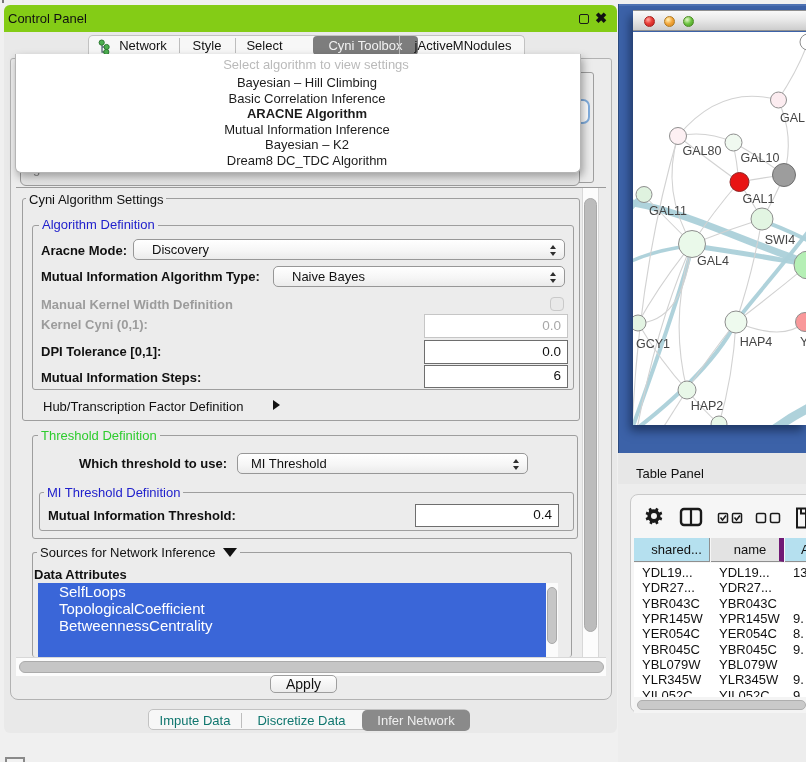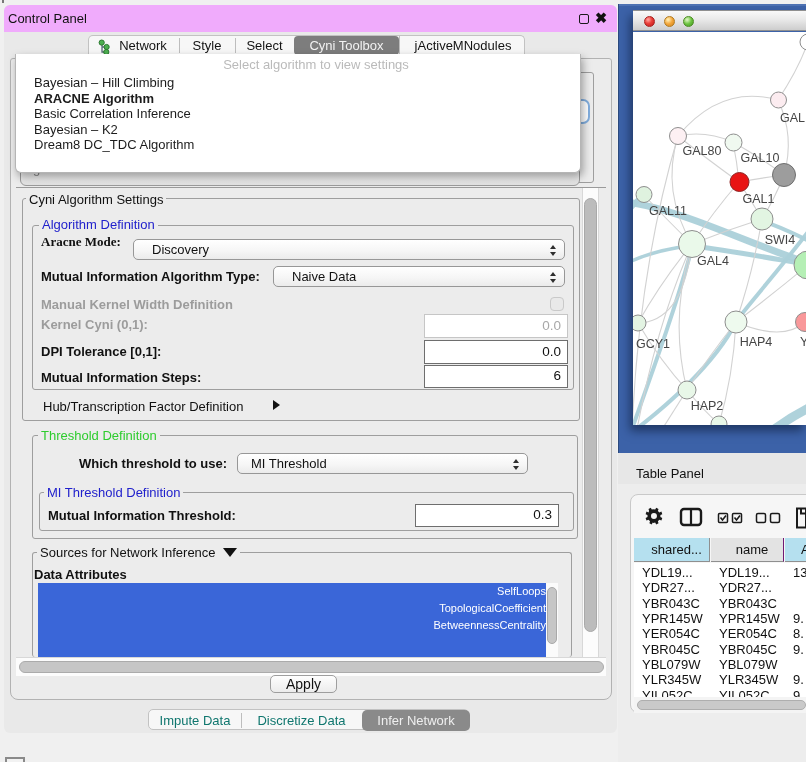--- a/index.html
+++ b/index.html
@@ -26,31 +26,31 @@
 #tablearea { left:618px; top:453px; width:188px; height:309px; background:#ededed; }
 #tptitle { left:618px; top:453px; width:188px; height:31px; background:#e7e7e7; line-height:42px; }
 #tpanel { left:630px; top:494px; width:186px; height:219px; background:#f6f6f6;
   border:1px solid #c9c9c9; border-radius:8px; }
 
 
 .th { top:538px; height:24px; line-height:24px; text-align:center; border-bottom:1px solid #8f8f8f; }
 
 
 #cpwin { left:4px; top:5px; width:613px; height:728px; background:#e9e9e9; border-radius:6px; }
-#cptitle { left:4px; top:5px; width:613px; height:27px; background:#f0abfc; border-radius:6px 6px 0 0; }
+#cptitle { left:4px; top:5px; width:613px; height:27px; background:#84cc16; border-radius:6px 6px 0 0; }
 #cptitle span { position:absolute; left:4px; top:0; line-height:27px; }
 #icon-float { left:579px; top:14px; width:10px; height:10px; border:1.5px solid #1a1a1a; border-radius:2px; background:transparent; }
 #icon-close { left:595px; top:11px; width:16px; height:18px; font-weight:bold; font-size:14.5px; color:#111; line-height:14px; }
 
 
 #toptabs { left:88px; top:35px; width:437px; height:19px; background:#f7f7f7;
   border:1px solid #c2c2c2; border-bottom:none; border-radius:5px 5px 0 0; }
 .tabitem { position:absolute; top:0; height:19px; line-height:19px; text-align:center; color:#131313; }
 .tabsep { position:absolute; top:2px; width:1px; height:15px; background:#bdbdbd; }
-.tabdark { background:#7d7d7d; color:#f2f2f2; border-radius:4px; }
+.tabdark { background:#7d7d7d; color:#f2f2f2; border-radius:4px;margin-left:19px; }
 
 
 #contentpanel { left:10px; top:58px; width:602px; height:642px; background:#ececec;
   border:1px solid #b2b2b2; border-radius:3px 3px 8px 8px; }
 
 
 .group { position:absolute; border:1px solid #9e9e9e; border-radius:3px; }
 .glabel { position:absolute; background:#ececec; padding:0 3px; line-height:13px; }
 
 
@@ -59,31 +59,31 @@
 .combo:after { content:""; position:absolute; right:8px; top:5px; width:0; height:0;
   border-left:3.5px solid transparent; border-right:3.5px solid transparent; border-bottom:4.5px solid #2e2e2e; }
 .combo:before { content:""; position:absolute; right:8px; top:12px; width:0; height:0;
   border-left:3.5px solid transparent; border-right:3.5px solid transparent; border-top:4.5px solid #2e2e2e; }
 .field { position:absolute; left:424px; width:144px; background:#fff; border:1.5px solid #6e6e6e;
   text-align:right; padding-right:6px; font-size:13.5px; }
 .lbl { position:absolute; left:41px; font-weight:bold; }
 
 
 #datalist { left:38px; top:583px; width:508px; height:74px; background:#3a66d8; }
-.litem { color:#fff; padding-left:21px; height:17px; line-height:17px; font-size:11px;text-align:right; }
+.litem { color:#fff; padding-left:21px; height:17px; line-height:17px; font-size:15px; }
 
 
 .sbthumb { position:absolute; background:#bcbcbc; border:1px solid #a9a9a9; border-radius:7px; }
 
 
 #dropdown { left:15px; top:54px; width:566px; height:119px; background:#fff;
   border:1px solid #b5b5b5; border-top:none; border-radius:0 0 6px 6px;
   box-shadow:2px 4px 8px rgba(0,0,0,0.35); z-index:50; }
 #dropdown .ph { height:21px; line-height:21px; text-align:center; color:#bababa;padding-left:36px; }
-#dropdown .it { height:15.6px; line-height:15.6px; padding-left:18px; color:#1c1c1c; }
+#dropdown .it { height:15.6px; line-height:15.6px; padding-left:18px; color:#1c1c1c;text-align:center; }
 
 
 #bottabs { left:148px; top:709px; width:321px; height:21px; background:#f7f7f7;
   border:1px solid #c2c2c2; border-radius:5px; }
 .btabitem { position:absolute; top:0; height:21px; line-height:21px; text-align:center; color:#0f766e; }
 .btabdark { background:#8a8a8a; color:#efefef; border-radius:5px; }
 </style>
 </head>
 <body>
 
@@ -186,21 +186,21 @@
     <rect x="88.5" y="7.5" width="9" height="9" rx="1"></rect>
     <path d="M76.5 11.5 l2 2.5 3.5 -4.5" stroke-width="1.6"></path>
     <path d="M90.5 11.5 l2 2.5 3.5 -4.5" stroke-width="1.6"></path>
     <rect x="112.5" y="7.5" width="9" height="9" rx="1.5"></rect>
     <rect x="126.5" y="7.5" width="9" height="9" rx="1.5"></rect>
   </g>
   <path d="M153 2.5 h9 v19 h-9 z M157 2.5 v5 h5" fill="none" stroke="#1a1a1a" stroke-width="2"></path>
 </svg>
 
 <div class="abs th" style="left:634px;width:76px;background:#b5e0ef;border-right:1px solid #8f8f8f;text-indent:10px;">shared...</div>
-<div class="abs th" style="left:711px;width:73px;background:#e3e3e3;border-right:1px solid #701a75;text-indent:10px;">name</div>
+<div class="abs th" style="left:711px;width:73px;background:#e3e3e3;border-right:5px solid #701a75;text-indent:10px;">name</div>
 <div class="abs th" style="left:785px;width:21px;background:#b5e0ef;text-align:left;padding-left:16px;">A</div>
 <div class="abs" id="tbody" style="left:634px;top:563px;width:172px;height:139px;background:#fff;overflow:hidden;">
   <div style="position:relative;width:172px;height:139px;">
     <div style="position:absolute;left:8px;top:2.0px;">YDL19...</div>
       <div style="position:absolute;left:85px;top:2.0px;">YDL19...</div>
       <div style="position:absolute;left:159px;top:2.0px;">13</div>
     <div style="position:absolute;left:8px;top:17.4px;">YDR27...</div>
       <div style="position:absolute;left:85px;top:17.4px;">YDR27...</div>
       <div style="position:absolute;left:159px;top:17.4px;margin-left:27px;">12</div>
     <div style="position:absolute;left:8px;top:32.7px;">YBR043C</div>
@@ -266,45 +266,45 @@
 <div class="abs sbthumb" style="left:584px;top:198px;width:13px;height:434px;"></div>
 <div class="abs" style="left:16px;top:657px;width:590px;height:19px;background:#fcfcfc;border-top:1px solid #d8d8d8;"></div>
 <div class="abs sbthumb" style="left:19px;top:661px;width:585px;height:12px;background:#c6c6c6;border:1px solid #ababab;"></div>
 
 <div class="abs group" style="left:22px;top:198px;width:558px;height:223px;"></div>
 <div class="abs glabel" style="left:26px;top:193px;">Cyni Algorithm Settings</div>
 
 <div class="abs group" style="left:32px;top:225px;width:542px;height:165px;"></div>
 <div class="abs glabel" style="left:39px;top:218px;color:#2121cc;">Algorithm Definition</div>
 
-<div class="abs lbl" style="top:234px;font-family:Liberation Serif, serif;">Aracne Mode:</div>
+<div class="abs lbl" style="top:243px;">Aracne Mode:</div>
 <div class="abs combo" style="left:133px;top:239px;width:432px;">Discovery</div>
 <div class="abs lbl" style="top:269px;">Mutual Information Algorithm Type:</div>
-<div class="abs combo" style="left:273px;top:266px;width:292px;">Naive Data</div>
+<div class="abs combo" style="left:273px;top:266px;width:292px;">Naive Bayes</div>
 <div class="abs lbl gray" style="top:297px;">Manual Kernel Width Definition</div>
 <div class="abs" style="left:550px;top:297px;width:14px;height:14px;border:1px solid #c9c9c9;border-radius:4px;background:#e9e9e9;"></div>
 <div class="abs lbl gray" style="top:317px;">Kernel Cyni (0,1):</div>
 <div class="abs field" style="top:314px;height:24px;border:1px solid #c6c6c6;color:#a8a8a8;line-height:22px;">0.0</div>
 <div class="abs lbl" style="top:344px;">DPI Tolerance [0,1]:</div>
 <div class="abs field" style="top:340px;height:24px;line-height:21px;">0.0</div>
 <div class="abs lbl" style="top:370px;">Mutual Information Steps:</div>
 <div class="abs field" style="top:365px;height:23px;line-height:20px;">6</div>
 
 <div class="abs" style="left:43px;top:399px;">Hub/Transcription Factor Definition</div>
 <div class="abs" style="left:273px;top:400px;width:0;height:0;border-top:5.5px solid transparent;border-bottom:5.5px solid transparent;border-left:7.5px solid #111;"></div>
 
 <div class="abs group" style="left:32px;top:435px;width:546px;height:104px;"></div>
 <div class="abs glabel" style="left:38px;top:429px;color:#2ecc2e;">Threshold Definition</div>
 <div class="abs lbl" style="left:79px;top:456px;">Which threshold to use:</div>
 <div class="abs combo" style="left:237px;top:453px;width:291px;padding-left:13px;">MI Threshold</div>
 
 <div class="abs group" style="left:39px;top:492px;width:535px;height:39px;"></div>
 <div class="abs glabel" style="left:44px;top:486px;color:#2121cc;">MI Threshold Definition</div>
 <div class="abs lbl" style="left:48px;top:508px;">Mutual Information Threshold:</div>
-<div class="abs field" style="left:415px;top:504px;width:144px;height:23px;line-height:20px;">0.3</div>
+<div class="abs field" style="left:415px;top:504px;width:144px;height:23px;line-height:20px;">0.4</div>
 
 <div class="abs group" style="left:32px;top:552px;width:540px;height:105px;border-bottom:none;"></div>
 <div class="abs glabel" style="left:37px;top:546px;">Sources for Network Inference
   <span style="display:inline-block;width:0;height:0;border-left:7px solid transparent;border-right:7px solid transparent;border-top:9px solid #111;margin-left:4px;"></span></div>
 <div class="abs bold" style="left:34px;top:567px;">Data Attributes</div>
 <div class="abs" id="datalist">
   <div class="litem">SelfLoops</div>
   <div class="litem">TopologicalCoefficient</div>
   <div class="litem">BetweennessCentrality</div>
 </div>
@@ -316,19 +316,20 @@
 <div class="abs" id="bottabs">
   <div class="btabitem" style="left:0;width:92px;">Impute Data</div>
   <div class="tabsep" style="left:92px;top:3px;"></div>
   <div class="btabitem" style="left:92px;width:121px;">Discretize Data</div>
   <div class="btabitem btabdark" style="left:213px;width:108px;">Infer Network</div>
 </div>
 
 <div class="abs" id="dropdown">
   <div class="ph">Select algorithm to view settings</div>
   <div class="it">Bayesian – Hill Climbing</div>
+  <div class="it">Basic Correlation Inference</div>
   <div class="it bold">ARACNE Algorithm</div>
-  <div class="it">Basic Correlation Inference</div>
+  <div class="it">Mutual Information Inference</div>
   <div class="it">Bayesian – K2</div>
   <div class="it">Dream8 DC_TDC Algorithm</div>
 </div>
 
 <div class="abs" style="left:5px;top:757px;width:20px;height:10px;border:2px solid #8a8a8a;background:#f2f2f2;"></div>
 
 </body></html>

